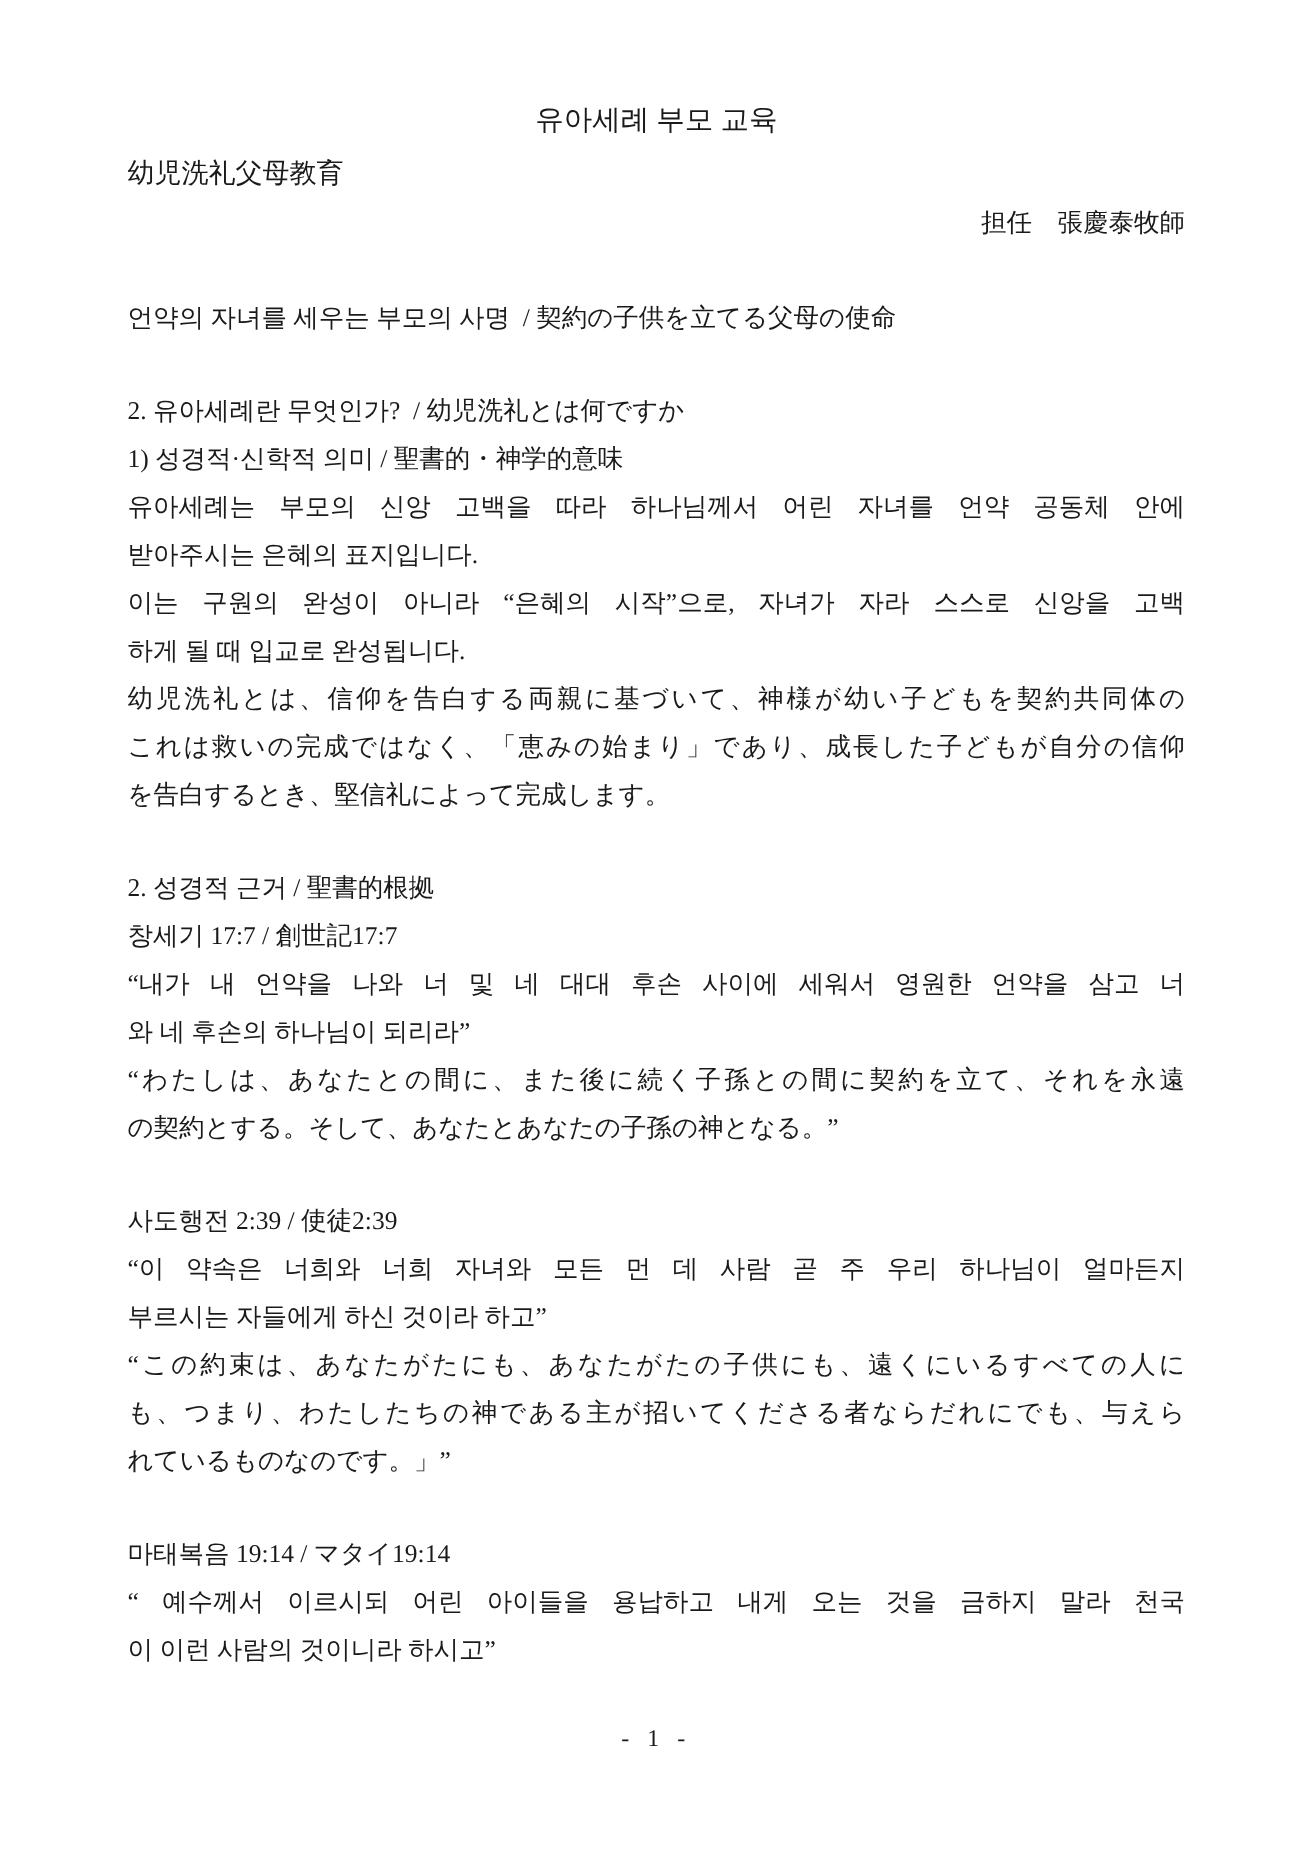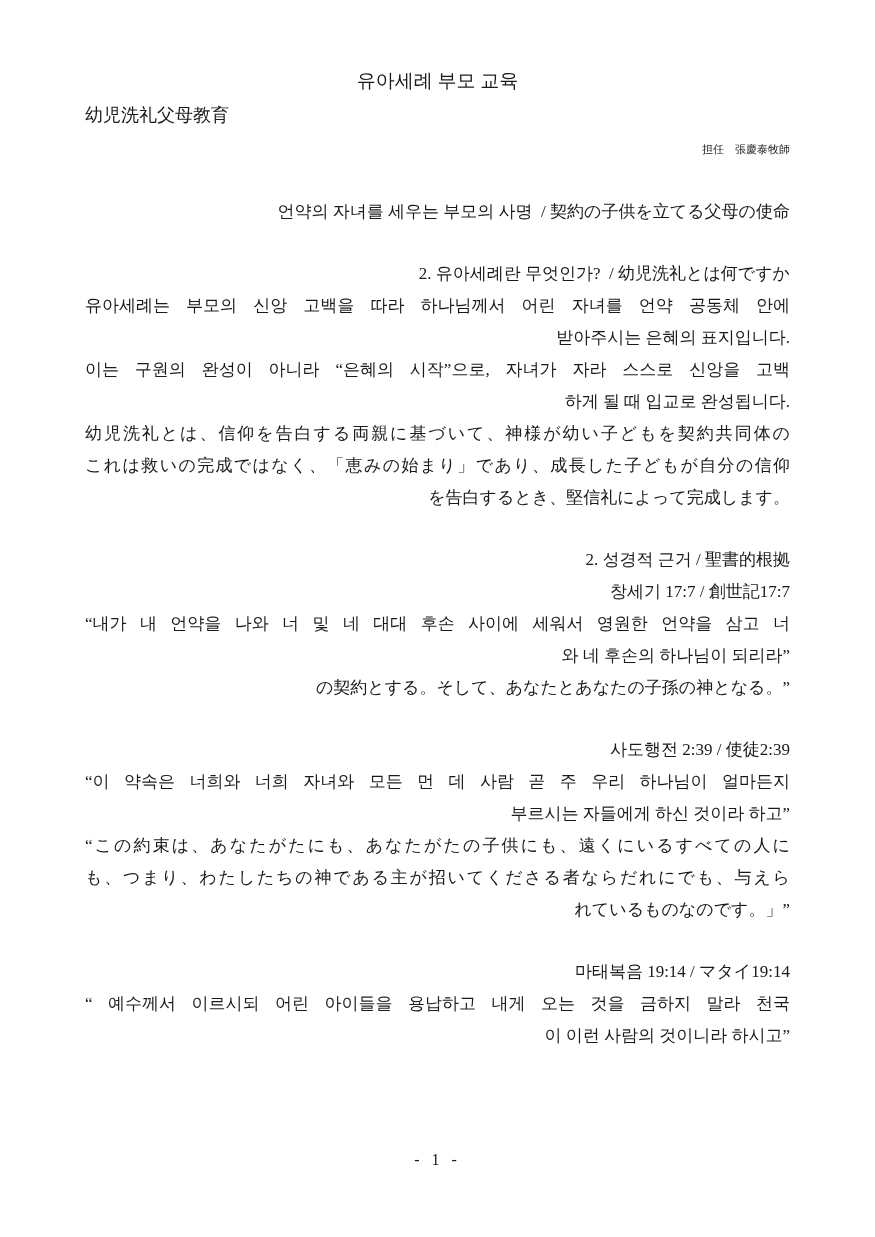--- a/index.html
+++ b/index.html
@@ -32,28 +32,28 @@
     white-space: pre-wrap;
   }
   .title-ja {
     text-align: left;
     font-size: 18px;
     line-height: 34px;
     white-space: pre-wrap;
   }
   .author {
     text-align: right;
-    font-size: 11px;
+    font-size: 17px;
     line-height: 34px;
     white-space: pre-wrap;
   }
   .line {
     min-height: 32px;
     white-space: pre-wrap;
-    text-align: right;
+    text-align: left;
   }
   .line.fill {
     white-space: normal;
     text-align: justify;
     text-align-last: justify;
   }
   .line.gap {
     margin-top: 30px;
   }
   .footer {
@@ -70,31 +70,33 @@
 <body>
 
 <div class="page">
   <div class="content">
     <div class="title-ko">유아세례 부모 교육</div>
     <div class="title-ja">幼児洗礼父母教育</div>
     <div class="author">担任　張慶泰牧師</div>
     <div>
         <div class="line gap">언약의 자녀를 세우는 부모의 사명  / 契約の子供を立てる父母の使命</div>
         <div class="line gap">2. 유아세례란 무엇인가?  / 幼児洗礼とは何ですか</div>
+        <div class="line">1) 성경적·신학적 의미 / 聖書的・神学的意味</div>
         <div class="line fill">유아세례는 부모의 신앙 고백을 따라 하나님께서 어린 자녀를 언약 공동체 안에</div>
         <div class="line">받아주시는 은혜의 표지입니다.</div>
         <div class="line fill">이는 구원의 완성이 아니라 “은혜의 시작”으로, 자녀가 자라 스스로 신앙을 고백</div>
         <div class="line">하게 될 때 입교로 완성됩니다.</div>
         <div class="line fill">幼児洗礼とは、信仰を告白する両親に基づいて、神様が幼い子どもを契約共同体の</div>
         <div class="line fill">これは救いの完成ではなく、「恵みの始まり」であり、成長した子どもが自分の信仰</div>
         <div class="line">を告白するとき、堅信礼によって完成します。</div>
         <div class="line gap">2. 성경적 근거 / 聖書的根拠</div>
         <div class="line">창세기 17:7 / 創世記17:7</div>
         <div class="line fill">“내가 내 언약을 나와 너 및 네 대대 후손 사이에 세워서 영원한 언약을 삼고 너</div>
         <div class="line">와 네 후손의 하나님이 되리라”</div>
+        <div class="line fill">“わたしは、あなたとの間に、また後に続く子孫との間に契約を立て、それを永遠</div>
         <div class="line">の契約とする。そして、あなたとあなたの子孫の神となる。”</div>
         <div class="line gap">사도행전 2:39 / 使徒2:39</div>
         <div class="line fill">“이 약속은 너희와 너희 자녀와 모든 먼 데 사람 곧 주 우리 하나님이 얼마든지</div>
         <div class="line">부르시는 자들에게 하신 것이라 하고”</div>
         <div class="line fill">“この約束は、あなたがたにも、あなたがたの子供にも、遠くにいるすべての人に</div>
         <div class="line fill">も、つまり、わたしたちの神である主が招いてくださる者ならだれにでも、与えら</div>
         <div class="line">れているものなのです。」”</div>
         <div class="line gap">마태복음 19:14 / マタイ19:14</div>
         <div class="line fill">“ 예수께서 이르시되 어린 아이들을 용납하고 내게 오는 것을 금하지 말라 천국</div>
         <div class="line">이 이런 사람의 것이니라 하시고”</div>

